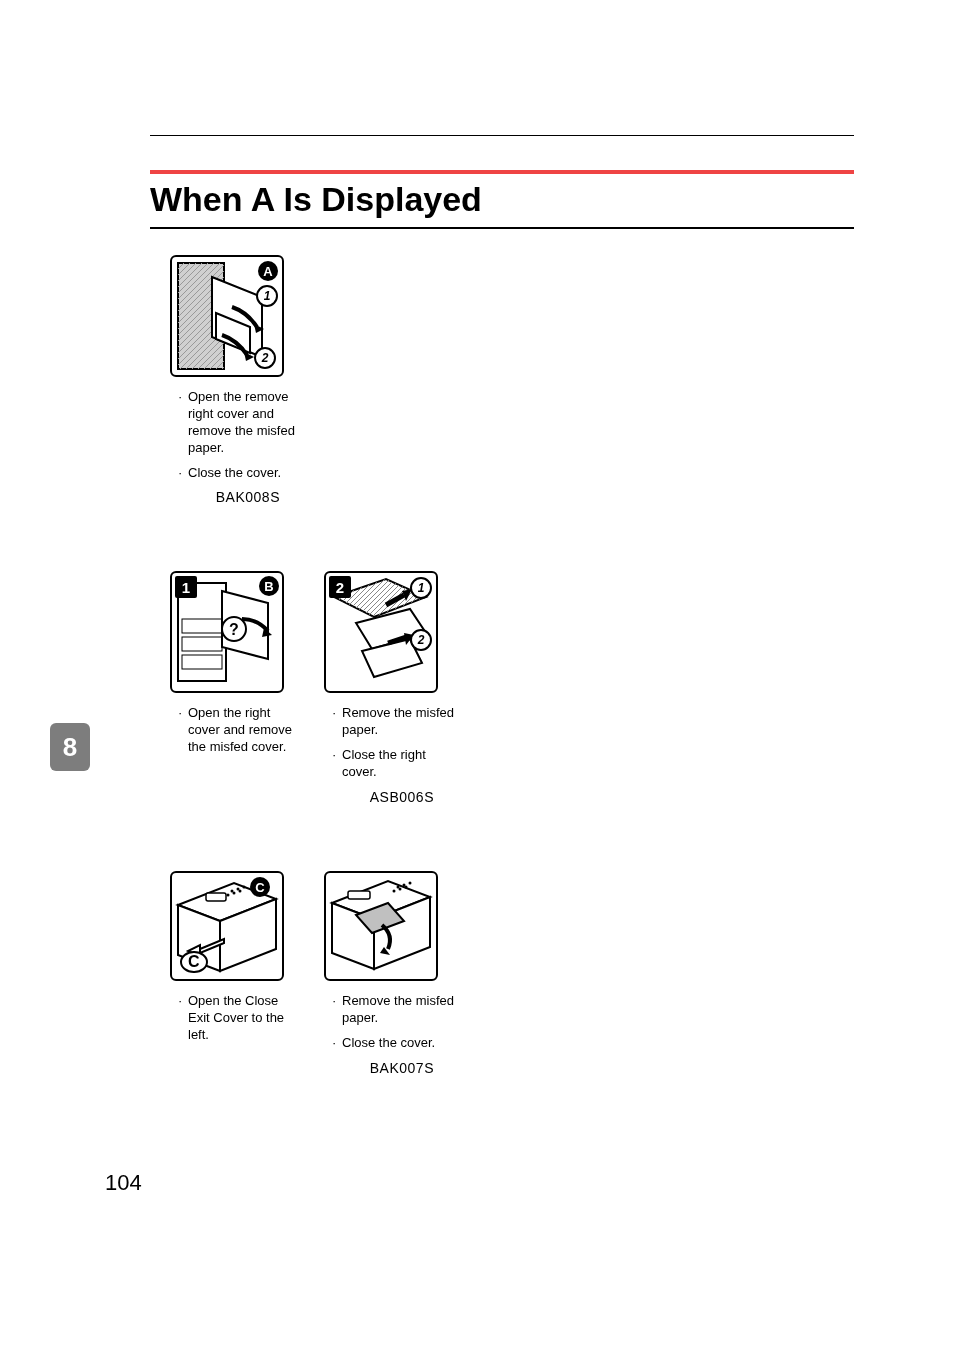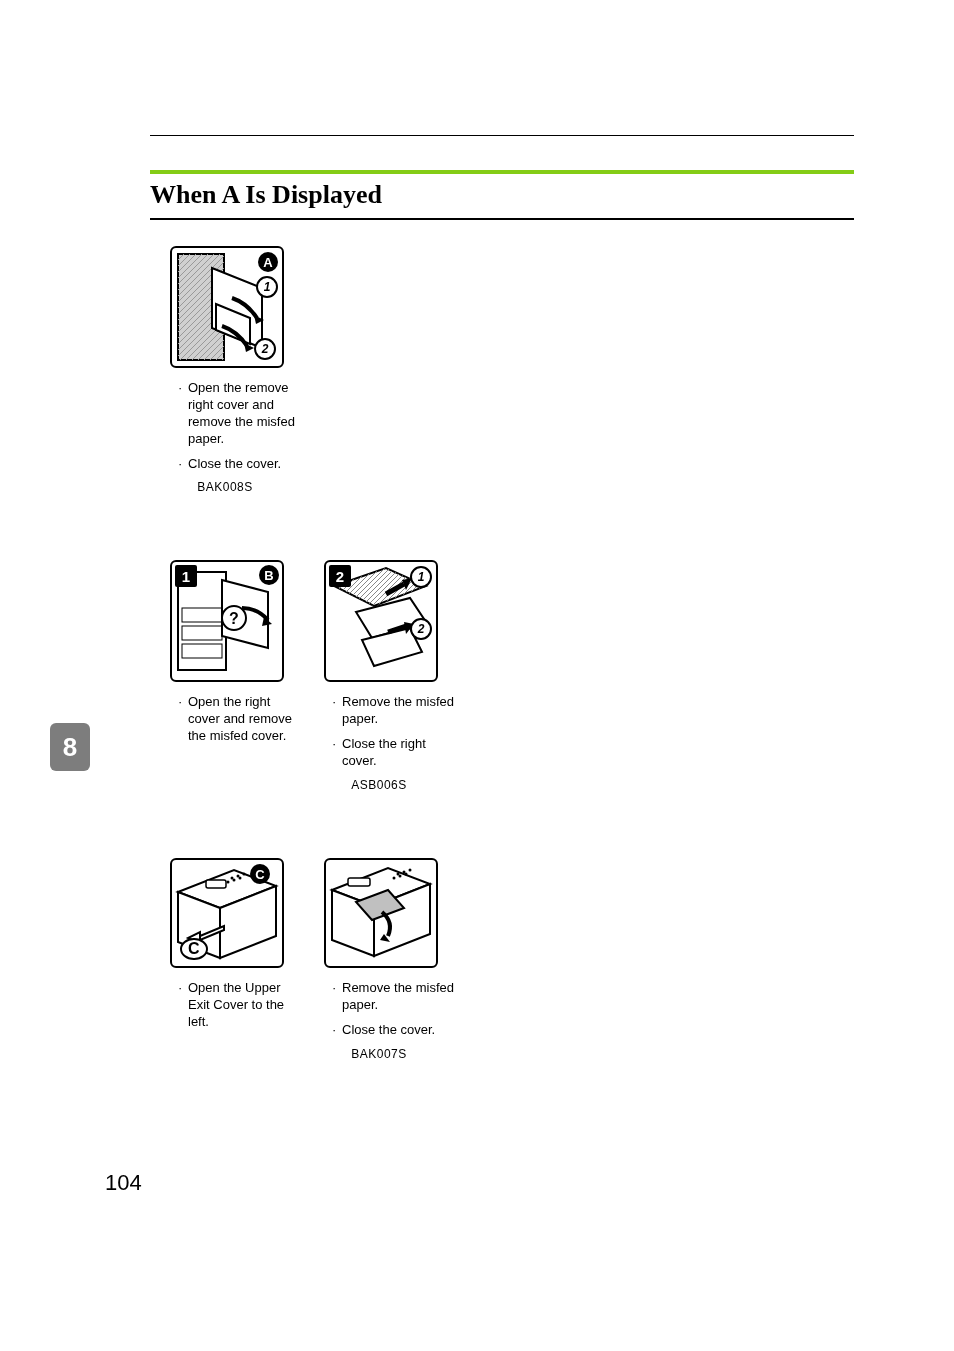--- a/index.html
+++ b/index.html
@@ -18,27 +18,26 @@
   }
   .running-head {
     font-size: 16px;
     margin-bottom: 4px;
   }
   .thin-rule {
     border-top: 1px solid #000;
     margin: 0 0 34px 0;
   }
   .section-heading {
-    font-size: 26px;
+    font-size: 34px;
     font-weight: bold;
     margin: 0;
     padding: 6px 0 8px 0;
-    border-top: 4px solid #84cc16;
+    border-top: 4px solid #ef4444;
     border-bottom: 2px solid #000;
-    font-family: Liberation Serif, serif;
   }
   .section-body {
     padding: 26px 0 40px 20px;
   }
   .step-row {
     display: flex;
     gap: 24px;
   }
   .step-col {
     width: 130px;
@@ -108,22 +107,22 @@
     padding-left: 8px;
   }
   .caption-list .item {
     display: flex;
     margin-bottom: 8px;
   }
   .caption-list .bullet {
     flex: 0 0 10px;
   }
   .figcode {
-    font-size: 12px;
-    text-align: center;
+    font-size: 14px;
+    text-align: right;
     width: 110px;
     letter-spacing: 0.5px;
   }
   .chapter-tab {
     position: absolute;
     left: 50px;
     top: 723px;
     width: 40px;
     height: 48px;
     background: #7d7d7d;
@@ -274,21 +273,21 @@
             <polygon points="6,32 48,48 48,98 6,82" fill="#fff" stroke="#000" stroke-width="2"></polygon>
             <polygon points="48,48 104,26 104,76 48,98" fill="#fff" stroke="#000" stroke-width="2"></polygon>
             <polygon points="52,70 28,80 28,72 16,78 28,84 28,76 52,66" fill="#fff" stroke="#000" stroke-width="2"></polygon>
           </svg>
           <span class="badge-black-circle badge-corner" style="top:4px; right:12px;">C</span>
           <span class="underline-box badge-corner" style="bottom:6px; left:8px;">C</span>
         </div>
         <div class="caption-list">
           <div class="item">
               <span class="bullet">·</span>
-              <span>Open the Upper Exit Cover to the left.</span>
+              <span>Open the Close Exit Cover to the left.</span>
             </div>
         </div>
       </div>
 
       <div class="step-col">
         <div class="illus illus-wide">
           <svg viewBox="0 0 110 106">
             <polygon points="6,30 62,8 104,24 48,46" fill="#fff" stroke="#000" stroke-width="2"></polygon>
             <circle cx="72" cy="14" r="1.5" fill="#000"></circle>
               <circle cx="78" cy="12" r="1.5" fill="#000"></circle>

